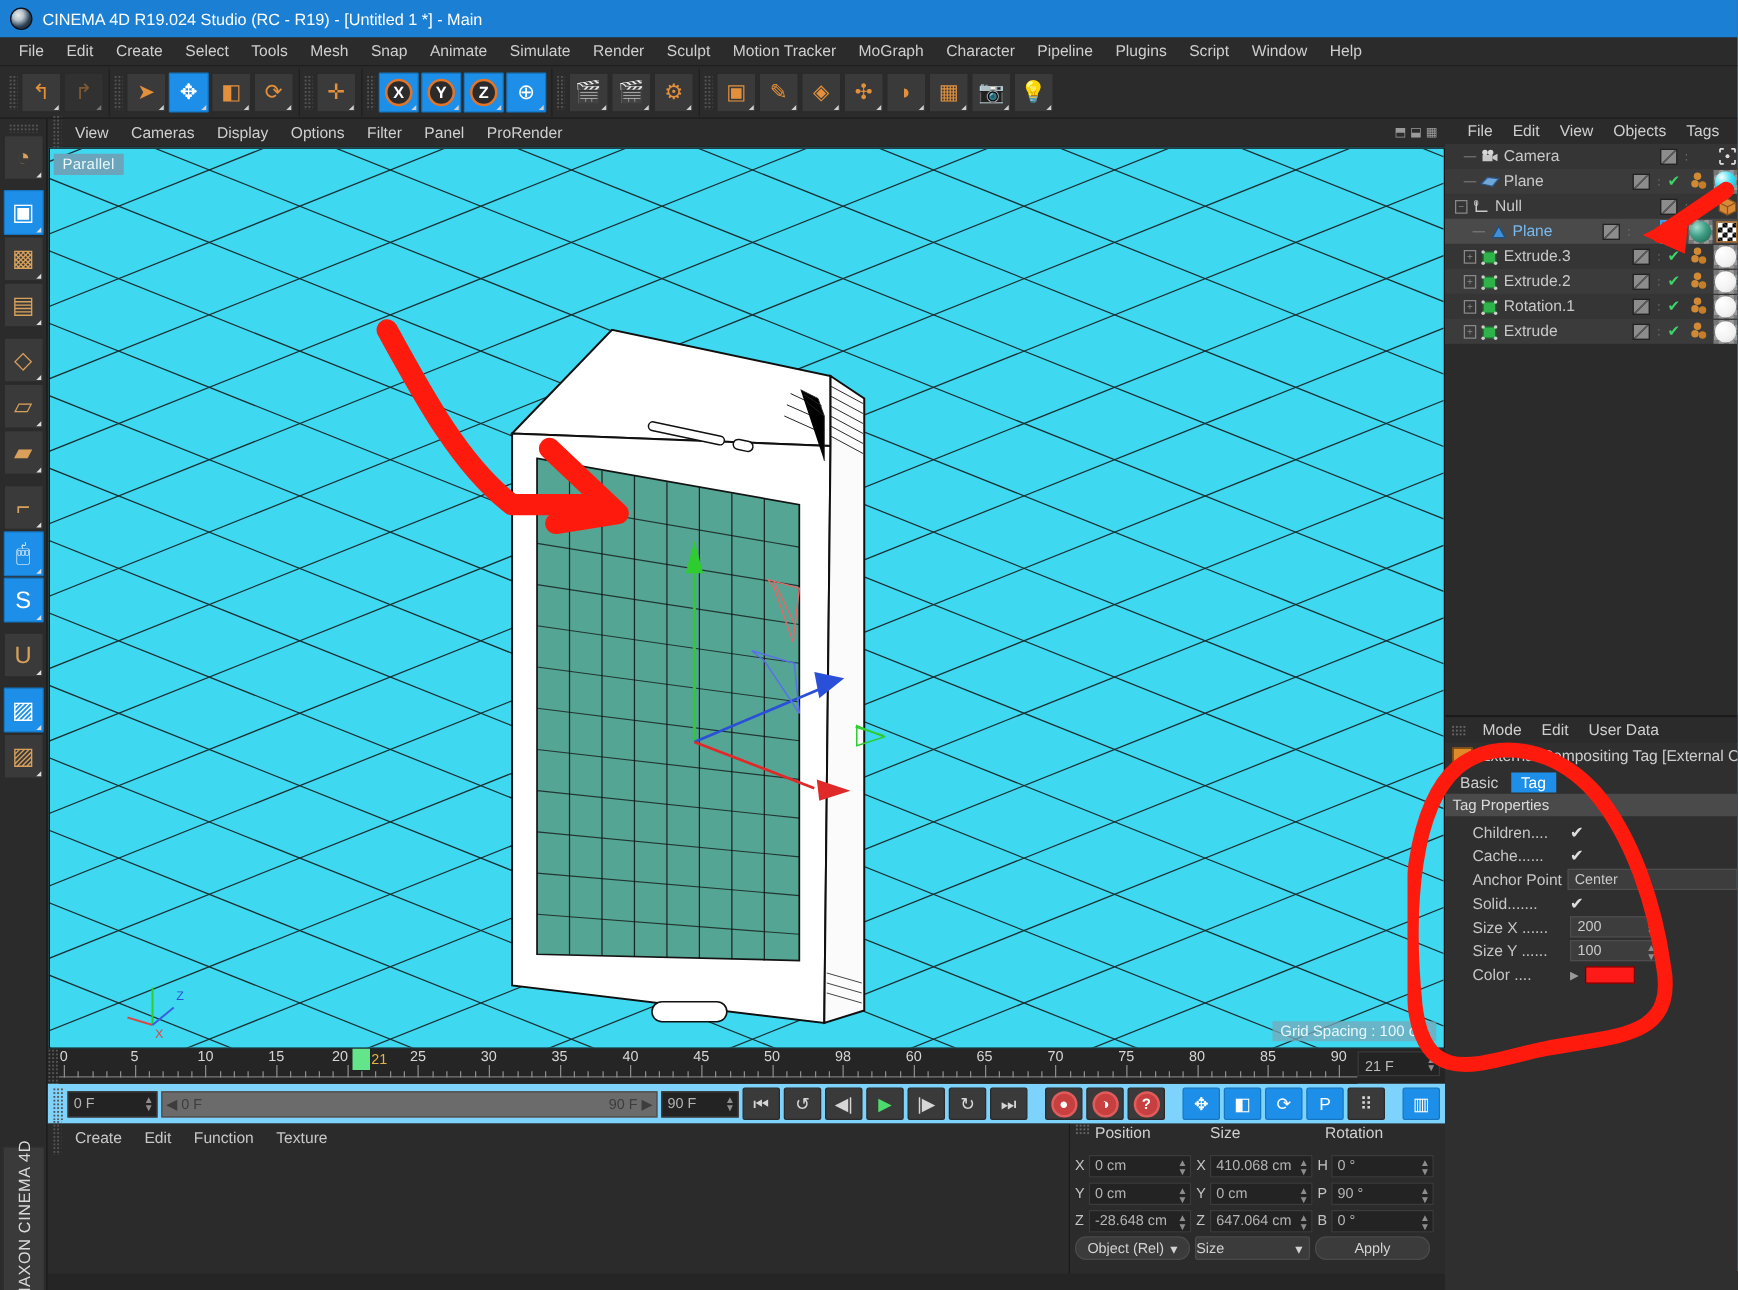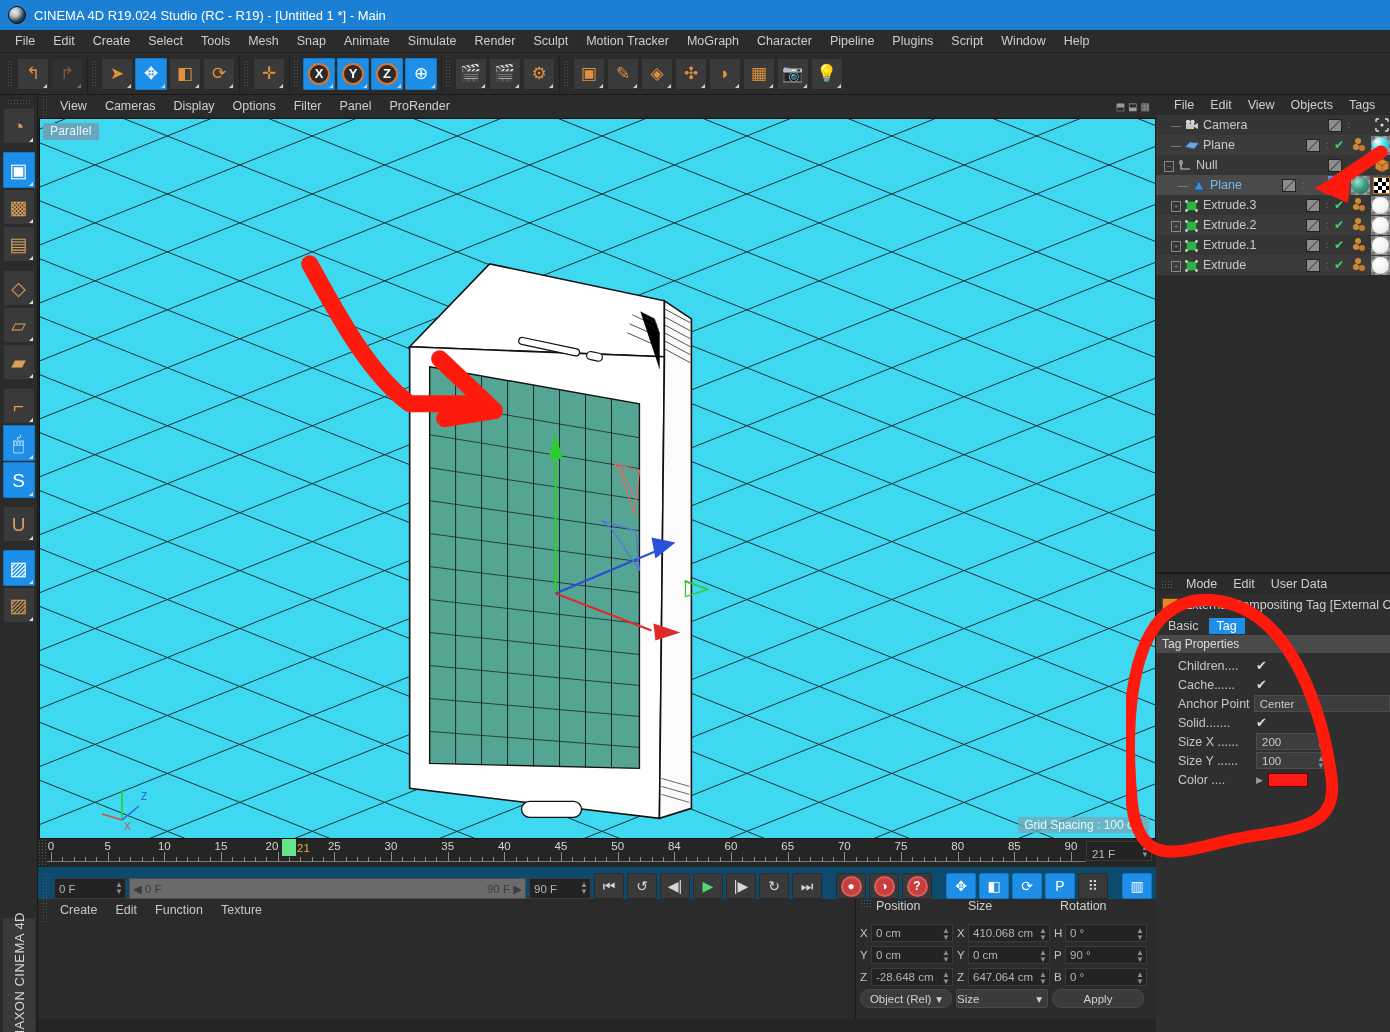--- a/index.html
+++ b/index.html
@@ -132,21 +132,21 @@
   #ruler .tick { position:absolute; bottom:5px; width:1px; background:#8c8c8c; }
   #ruler .lbl { position:absolute; top:1px; font-size:11.5px; color:#d6d6d6; transform: translateX(-50%); }
   #ruler .base { position:absolute; left:0; right:0; bottom:5px; height:1px; background:#7a7a7a; }
   #playhead { position:absolute; top:0; width:14px; height:17px; background:#64e58c; }
   #playhead .ph-lbl { position:absolute; left:15px; top:3px; font-size:11.5px; color:#e3b24a; }
   #curframe-box {
     width: 66px; margin: 2px 4px 0 0; height:20px; background:#232323; border:1px solid #3a3a3a;
     color:#bbb; font-size:11.5px; display:flex; align-items:flex-end; padding-left:5px; position:relative;
   }
 
-  #anim-bar { height: 32px; background:#0c4a6e; display:flex; align-items:flex-end; gap:3px; padding:0 4px; }
+  #anim-bar { height: 32px; background:#7dd3fc; display:flex; align-items:center; gap:3px; padding:0 4px; }
   .numfield {
     height:21px; background:#232323; border:1px solid #3b3b3b; color:#b4b4b4;
     display:flex; align-items:center; padding:0 4px; font-size:11.5px; position:relative;
   }
   .spin { position:absolute; right:2px; top:2px; font-size:8px; line-height:7px; color:#8d8d8d; text-align:center; width:8px;}
   #rangebar {
     flex:1; height:21px; background:#6b6b6b; border:1px solid #4c4c4c;
     display:flex; align-items:center; justify-content:space-between;
     padding:0 3px; color:#3d3d3d; font-size:11.5px;
   }
@@ -701,21 +701,21 @@
           <div class="tick" style="left: 536.667px; height: 5px;"></div>
           <div class="tick" style="left: 548px; height: 5px;"></div>
           <div class="tick" style="left: 559.333px; height: 5px;"></div>
           <div class="tick" style="left: 570.667px; height: 10px;"></div>
           <div class="lbl" style="left: 570.667px;">50</div>
           <div class="tick" style="left: 582px; height: 5px;"></div>
           <div class="tick" style="left: 593.333px; height: 5px;"></div>
           <div class="tick" style="left: 604.667px; height: 5px;"></div>
           <div class="tick" style="left: 616px; height: 5px;"></div>
           <div class="tick" style="left: 627.333px; height: 10px;"></div>
-          <div class="lbl" style="left: 627.333px;">84</div>
+          <div class="lbl" style="left: 627.333px;">98</div>
           <div class="tick" style="left: 638.667px; height: 5px;"></div>
           <div class="tick" style="left: 650px; height: 5px;"></div>
           <div class="tick" style="left: 661.333px; height: 5px;"></div>
           <div class="tick" style="left: 672.667px; height: 5px;"></div>
           <div class="tick" style="left: 684px; height: 10px;"></div>
           <div class="lbl" style="left: 684px;">60</div>
           <div class="tick" style="left: 695.333px; height: 5px;"></div>
           <div class="tick" style="left: 706.667px; height: 5px;"></div>
           <div class="tick" style="left: 718px; height: 5px;"></div>
           <div class="tick" style="left: 729.333px; height: 5px;"></div>
@@ -1098,21 +1098,21 @@
             <span class="tree"><span style="border:1px solid #888;padding:0 2px;font-size:8px">+</span></span>
             <span class="oicon">
               <svg width="15" height="13" viewBox="0 0 15 13">
                 <rect x="2.5" y="2.5" width="10" height="9" fill="#2fb24a" stroke="#176b2a"></rect>
                 <circle cx="2.5" cy="2.5" r="1.4" fill="#cfcfcf"></circle>
                 <circle cx="12.5" cy="2.5" r="1.4" fill="#cfcfcf"></circle>
                 <circle cx="2.5" cy="11.5" r="1.4" fill="#cfcfcf"></circle>
                 <circle cx="12.5" cy="11.5" r="1.4" fill="#cfcfcf"></circle>
               </svg>
             </span>
-            <span class="onm">Extrude.1</span>
+            <span class="onm">Rotation.1</span>
             <span class="vis"></span>
             <span class="dots">·<br>·</span>
             <span class="chk">✔</span>
             <span class="tags">
               <div class="tagicon">
                 <svg width="16" height="16" viewBox="0 0 16 16">
                   <circle cx="6" cy="4" r="3" fill="#d18a33"></circle>
                   <circle cx="4" cy="10" r="3" fill="#d18a33"></circle>
                   <circle cx="10" cy="11" r="3" fill="#c47d28"></circle>
                 </svg>

